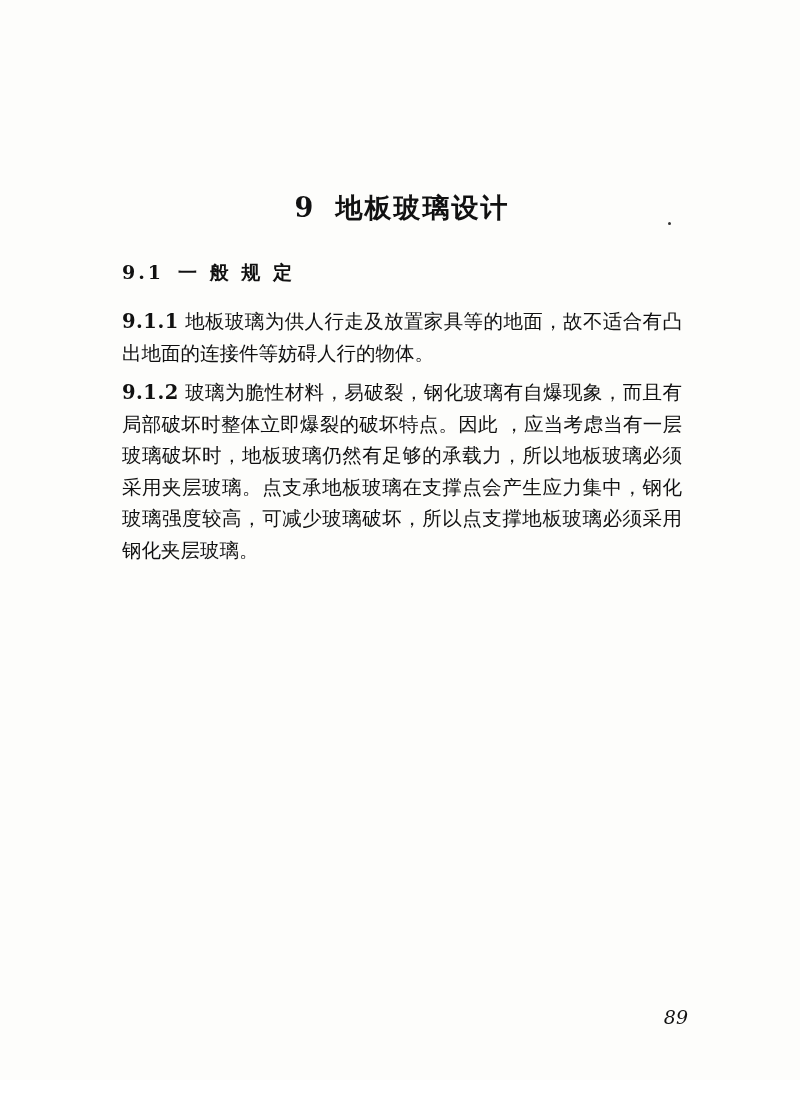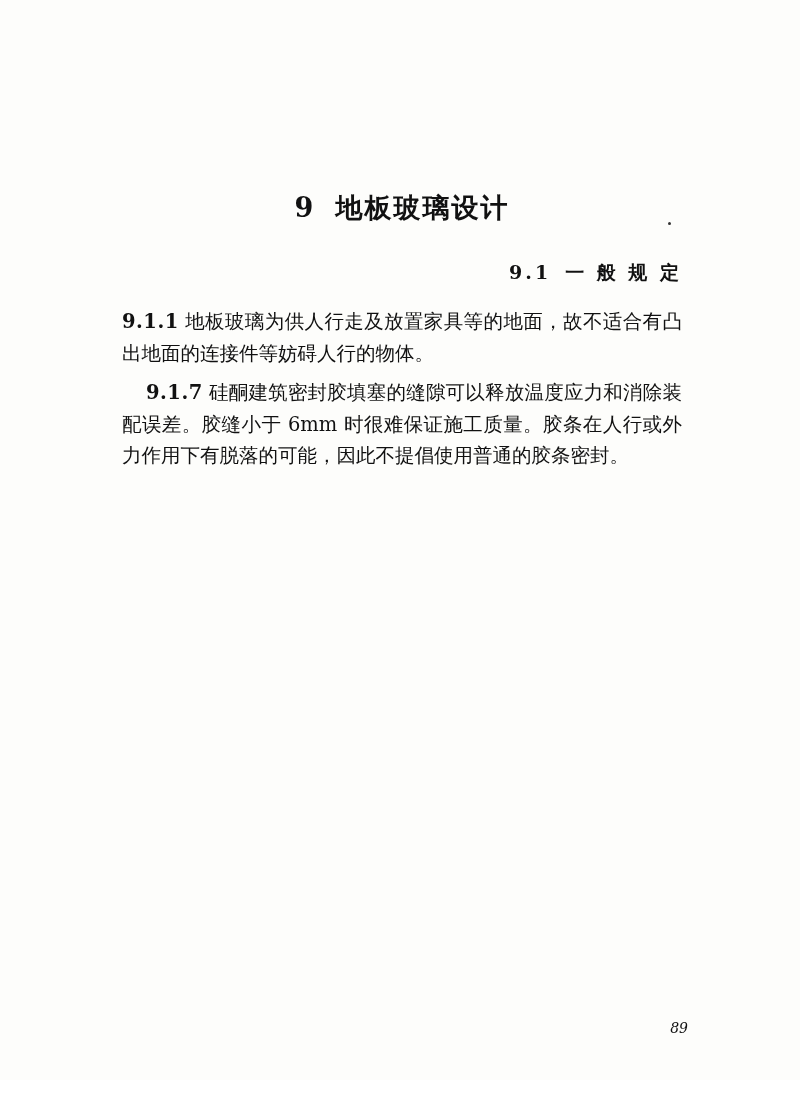--- a/index.html
+++ b/index.html
@@ -33,21 +33,21 @@
     font-size: 27px;
     font-weight: bold;
     letter-spacing: 2px;
     margin: 0 0 34px 0;
     font-family: "DejaVu Serif", "Liberation Serif", serif;
   }
   .chapter-title .num {
     margin-right: 20px;
   }
   .section-title {
-    text-align: right;
+    text-align: left;
     font-size: 19px;
     font-weight: bold;
     letter-spacing: 3px;
     margin: 0 0 20px 0;
   }
   .section-title .num {
     margin-right: 14px;
   }
   p.clause {
     font-size: 19.5px;
@@ -61,22 +61,22 @@
     font-weight: bold;
     margin-right: 6px;
     letter-spacing: 0.5px;
   }
   p.clause.indent {
     text-indent: 24px;
   }
   .page-number {
     position: absolute;
     right: 112px;
-    bottom: 44px;
-    font-size: 14px;
+    bottom: 52px;
+    font-size: 19px;
     font-style: italic;
     font-family: "DejaVu Serif", "Liberation Serif", serif;
   }
   .dot-mark {
     position: absolute;
     left: 668px;
     top: 222px;
     width: 3px;
     height: 3px;
     background: #333;
@@ -97,27 +97,27 @@
     </h1>
 
     <h2 class="section-title">
       <span class="num">9.1</span><span>一 般 规 定</span>
     </h2>
 
     <p class="clause">
       <span class="cnum">9.1.1</span><span>地板玻璃为供人行走及放置家具等的地面，故不适合有凸出地面的连接件等妨碍人行的物体。</span>
     </p>
 
+    <p class="clause">
+      <span class="cnum">9.1.2</span><span>玻璃为脆性材料，易破裂，钢化玻璃有自爆现象，而且有局部破坏时整体立即爆裂的破坏特点。因此 ，应当考虑当有一层玻璃破坏时，地板玻璃仍然有足够的承载力，所以地板玻璃必须采用夹层玻璃。点支承地板玻璃在支撑点会产生应力集中，钢化玻璃强度较高，可减少玻璃破坏，所以点支撑地板玻璃必须采用钢化夹层玻璃。</span>
+    </p>
 
 
 
 
-    <p class="clause indent">
-      <span class="cnum">9.1.7</span><span>硅酮建筑密封胶填塞的缝隙可以释放温度应力和消除装配误差。胶缝小于 6mm 时很难保证施工质量。胶条在人行或外力作用下有脱落的可能，因此不提倡使用普通的胶条密封。</span>
-    </p>
 
 
 
   </div>
 
   <div class="page-number">89</div>
 
 </div>
 
 </body></html>

